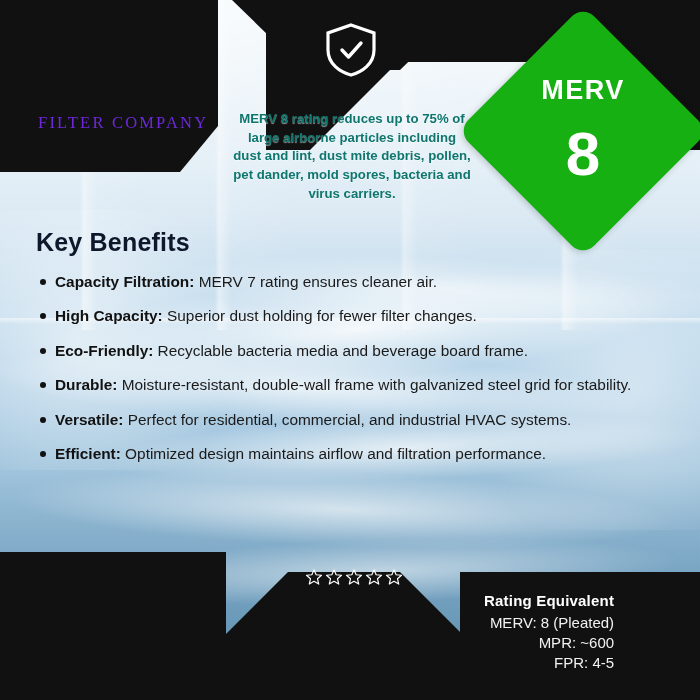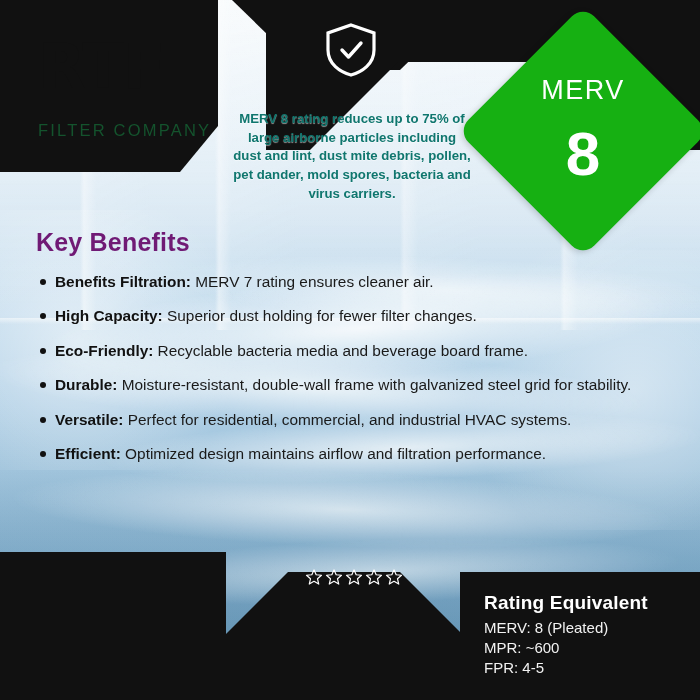--- a/index.html
+++ b/index.html
@@ -190,25 +190,25 @@
   .logo-main {
     font-family: "DejaVu Sans", sans-serif;
     font-weight: 700;
     font-size: 62px;
     letter-spacing: -1px;
     line-height: 0.95;
     color: #111111;
     -webkit-text-stroke: 0px;
   }
   .logo-sub {
-    margin-top: 24px;
-    font-family: Liberation Sans, sans-serif;
+    margin-top: 16px;
+    font-family: Liberation Serif, serif;
     font-size: 16.5px;
     letter-spacing: 2.2px;
-    color: #14532d;
+    color: #6d28d9;
     font-weight: 400;
   }
 
   
   .shield {
     position: absolute;
     left: 324px; top: 22px;
     width: 54px; height: 56px;
     z-index: 7;
   }
@@ -246,21 +246,21 @@
     display: flex;
     flex-direction: column;
     align-items: center;
     justify-content: center;
     z-index: 8;
     color: #ffffff;
     pointer-events: none;
   }
   .merv-label {
     font-size: 27px;
-    font-weight: 400;
+    font-weight: 700;
     letter-spacing: 1.5px;
     line-height: 1;
     margin-bottom: 15px;
   }
   .merv-value {
     font-size: 62px;
     font-weight: 700;
     line-height: 1;
     margin-top: 4px;
   }
@@ -268,21 +268,21 @@
   
   .benefits {
     position: absolute;
     left: 36px; top: 228px;
     width: 630px;
     z-index: 6;
   }
   .benefits-title {
     font-size: 25px;
     font-weight: 700;
-    color: #701a75;
+    color: #0f172a;
     margin-bottom: 14px;
     letter-spacing: 0.2px;
   }
   .benefit-row {
     display: flex;
     align-items: flex-start;
     margin-bottom: 12.5px;
   }
   .bullet {
     flex: 0 0 auto;
@@ -317,30 +317,31 @@
   }
 
   
   .rating {
     position: absolute;
     left: 484px; top: 592px;
     z-index: 9;
     color: #ffffff;
   }
   .rating-title {
-    font-size: 19px;
+    font-size: 15px;
     font-weight: 700;
     margin-bottom: 4px;
     letter-spacing: 0.2px;
   }
   .rating-line {
     font-size: 15px;
     line-height: 1.33;
     font-weight: 400;
     color: #f2f2f2;
+    text-align: right;
   }
 </style>
 </head>
 <body>
 
 <div class="poster">
 
   <div class="bg-base"></div>
   <div class="bg-windows"></div>
   <div class="bg-horizon"></div>
@@ -381,21 +382,21 @@
     <div class="merv-label">MERV</div>
     <div class="merv-value">8</div>
   </div>
 
   <div class="benefits">
     <div class="benefits-title">Key Benefits</div>
 
     <div class="benefit-row">
       <span class="bullet"></span>
       <div class="benefit-text">
-        <b>Benefits Filtration:</b><span> MERV 7 rating ensures cleaner air.</span>
+        <b>Capacity Filtration:</b><span> MERV 7 rating ensures cleaner air.</span>
       </div>
     </div>
 
 
     <div class="benefit-row">
       <span class="bullet"></span>
       <div class="benefit-text">
         <b>High Capacity:</b><span> Superior dust holding for fewer filter changes.</span>
       </div>
     </div>

